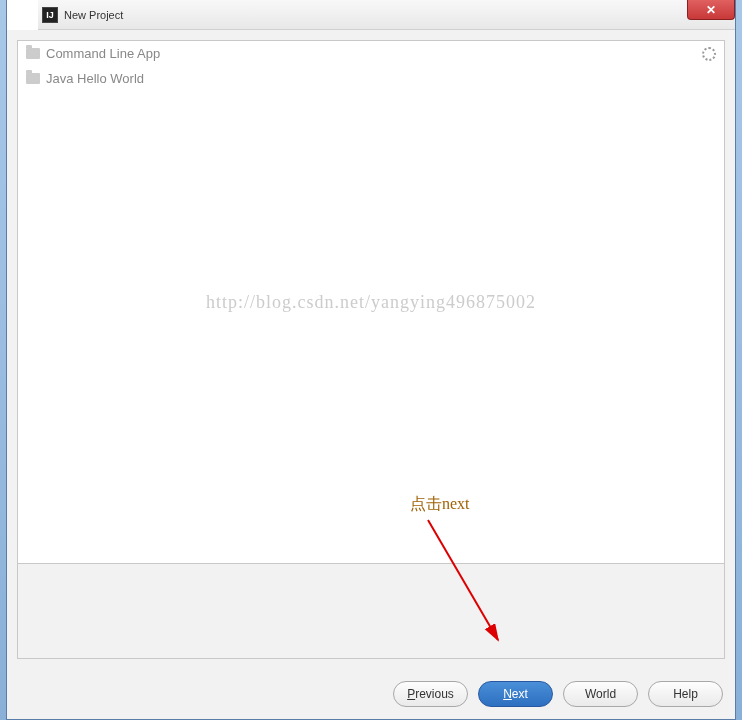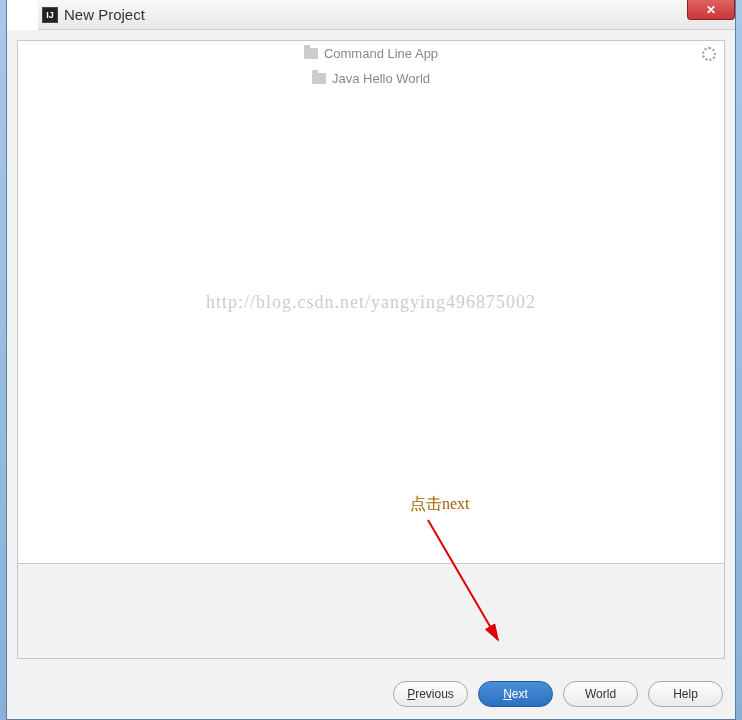--- a/index.html
+++ b/index.html
@@ -42,21 +42,21 @@
       color: #fff;
       font-size: 9px;
       font-weight: bold;
       display: flex;
       align-items: center;
       justify-content: center;
       border: 1px solid #444;
     }
     .titlebar .title {
       color: #333;
-      font-size: 15px;
+      font-size: 11px;
     }
     .close-btn {
       position: absolute;
       top: 0;
       right: 0;
       width: 48px;
       height: 20px;
       background: linear-gradient(to bottom, #e06060, #c83838);
       border: 1px solid #8b2020;
       border-top: none;
@@ -101,21 +101,20 @@
       display: flex;
       flex-direction: column;
       position: relative;
     }
     .template-item {
       display: flex;
       align-items: center;
       padding: 5px 8px;
       color: #888;
       cursor: default;
-      justify-content: center;
     }
     .folder-icon {
       width: 14px;
       height: 11px;
       background: #ccc;
       border-radius: 1px;
       margin-right: 6px;
       position: relative;
     }
     .folder-icon::before {

